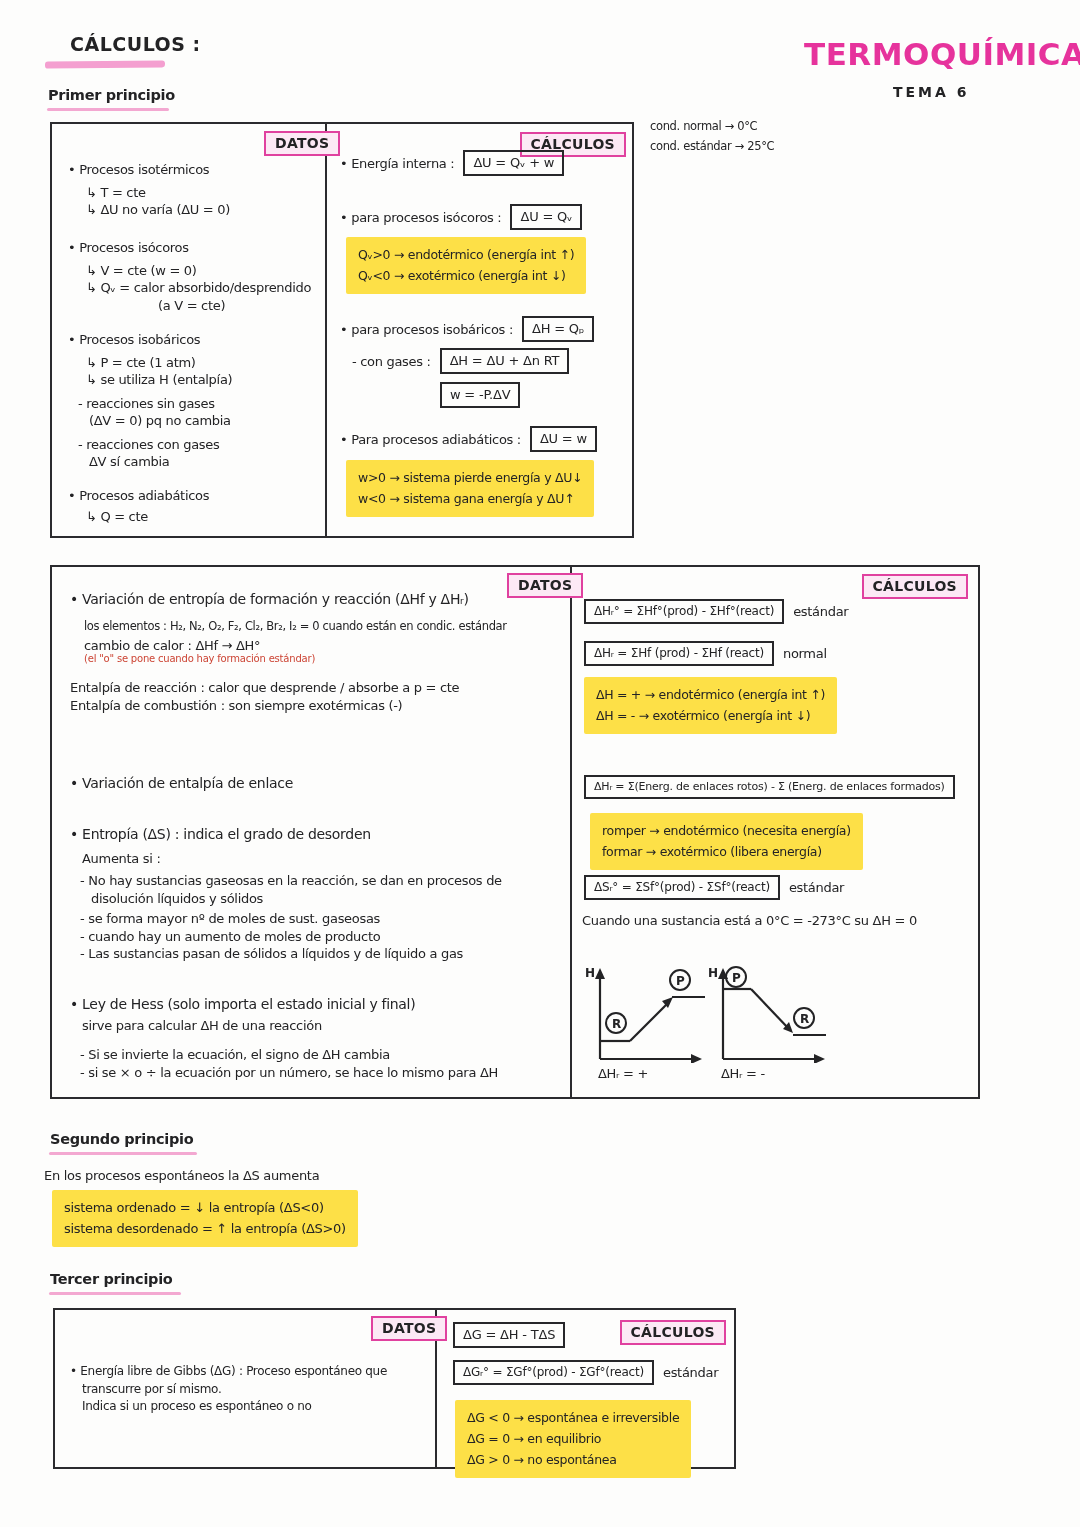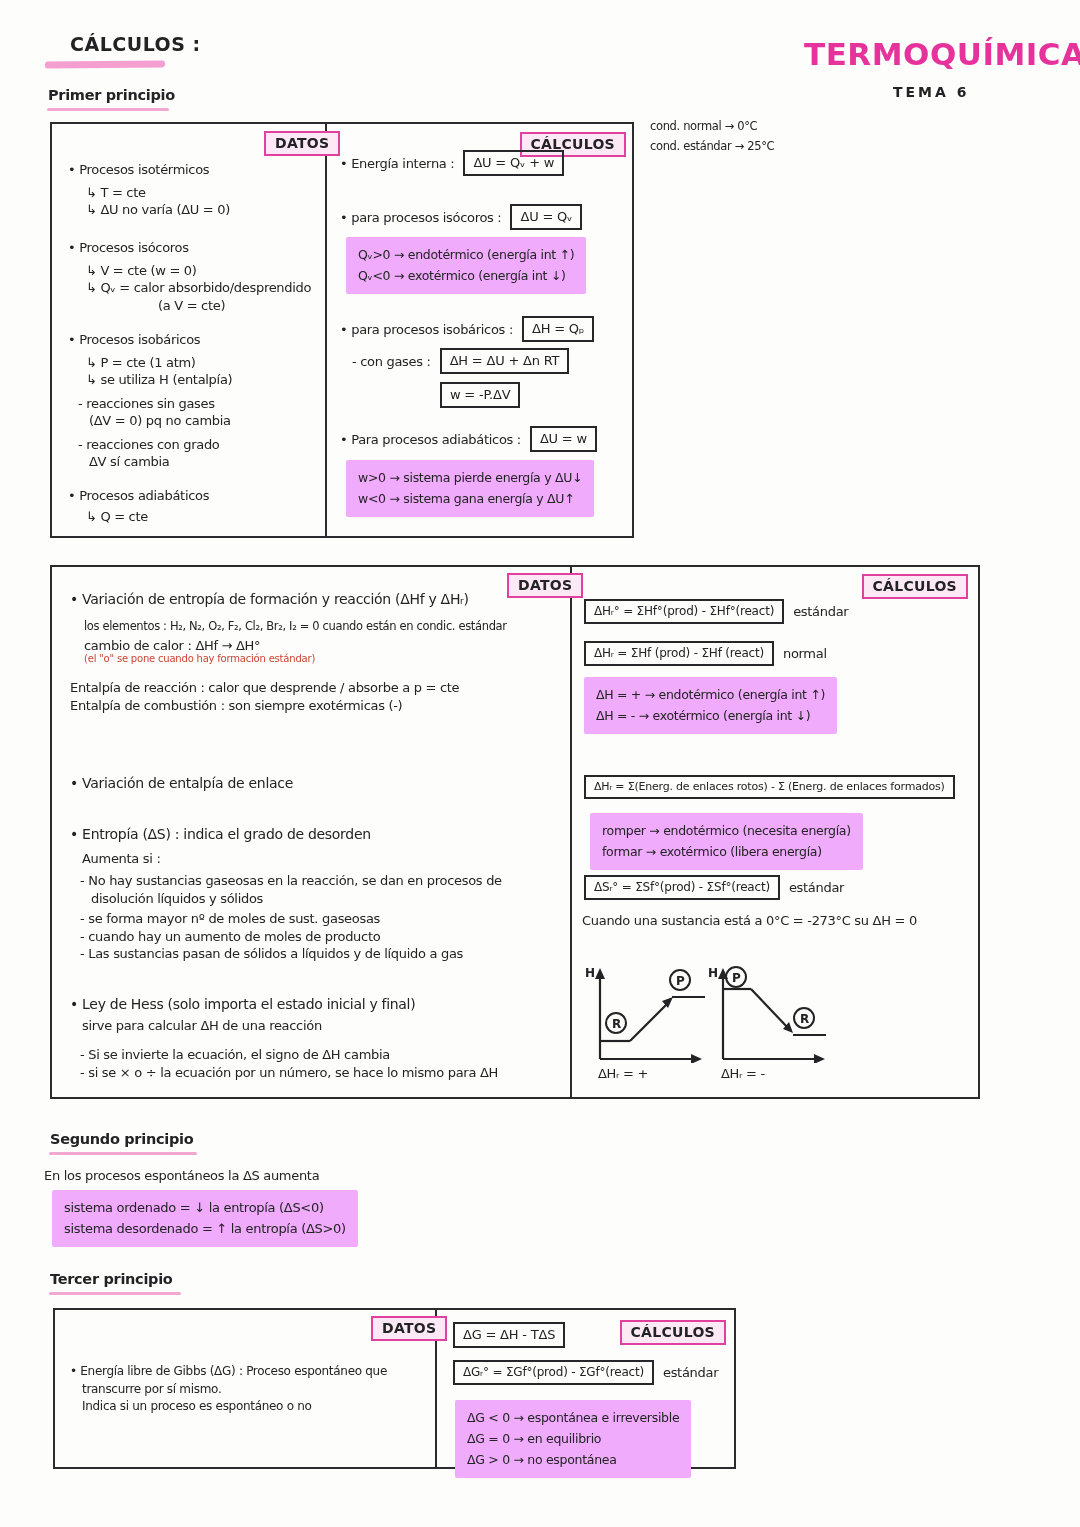--- a/index.html
+++ b/index.html
@@ -22,21 +22,21 @@
   .notebox{border:2.3px solid #2b2b2e;}
   .vdiv{position:absolute;top:0;bottom:0;width:2.3px;background:#2b2b2e;}
   .chip{border:2.5px solid #e0419f;background:#fce9f5;padding:2px 9px 3px;
         font-weight:700;font-size:14px;letter-spacing:0.3px;width:max-content;}
   .formula{display:inline-block;border:2px solid #27272a;padding:3px 8px 4px;
            white-space:nowrap;letter-spacing:-0.2px;}
   .f13{font-size:13px;}
   .f12{font-size:12px;}
   .f11{font-size:11px;}
   .frow{display:flex;align-items:center;gap:9px;white-space:nowrap;}
-  .hl{background:#f0abfc;padding:7px 12px 8px;border-radius:2px;width:max-content;}
+  .hl{background:#fde047;padding:7px 12px 8px;border-radius:2px;width:max-content;}
   .hl .line{line-height:21px;}
   .grp{line-height:17.5px;margin-top:11px;}
   .ind1{padding-left:18px;}
   .ind2{padding-left:90px;}
   .dash{padding-left:10px;}
   .dash2{padding-left:21px;}
   .mt3{margin-top:3px;}.mt5{margin-top:5px;}.mt6{margin-top:6px;}.mt12{margin-top:12px;}.mt16{margin-top:16px;}
   .dia svg{display:block;}
   .cap{margin-top:3px;padding-left:14px;font-size:13px;}
   svg line{stroke:#232325;stroke-width:2.2;}
@@ -77,21 +77,21 @@
       <div class="line t13 ind1">↳ Qᵥ = calor absorbido/desprendido</div>
       <div class="line t13 ind2">(a V = cte)</div>
     </div>
 
     <div class="abs grp" style="left:16px;top:196px">
       <div class="line t13">• Procesos isobáricos</div>
       <div class="line t13 ind1 mt5">↳ P = cte (1 atm)</div>
       <div class="line t13 ind1">↳ se utiliza H (entalpía)</div>
       <div class="line t13 dash mt6">- reacciones sin gases</div>
       <div class="line t13 dash2">(ΔV = 0) pq no cambia</div>
-      <div class="line t13 dash mt6">- reacciones con grado</div>
+      <div class="line t13 dash mt6">- reacciones con gases</div>
       <div class="line t13 dash2">ΔV sí cambia</div>
     </div>
 
     <div class="abs grp" style="left:16px;top:352px">
       <div class="line t13">• Procesos adiabáticos</div>
       <div class="line t13 ind1 mt3">↳ Q = cte</div>
     </div>
 
     <div class="abs frow" style="left:288px;top:26px">
       <span class="line t13">• Energía interna :</span>

